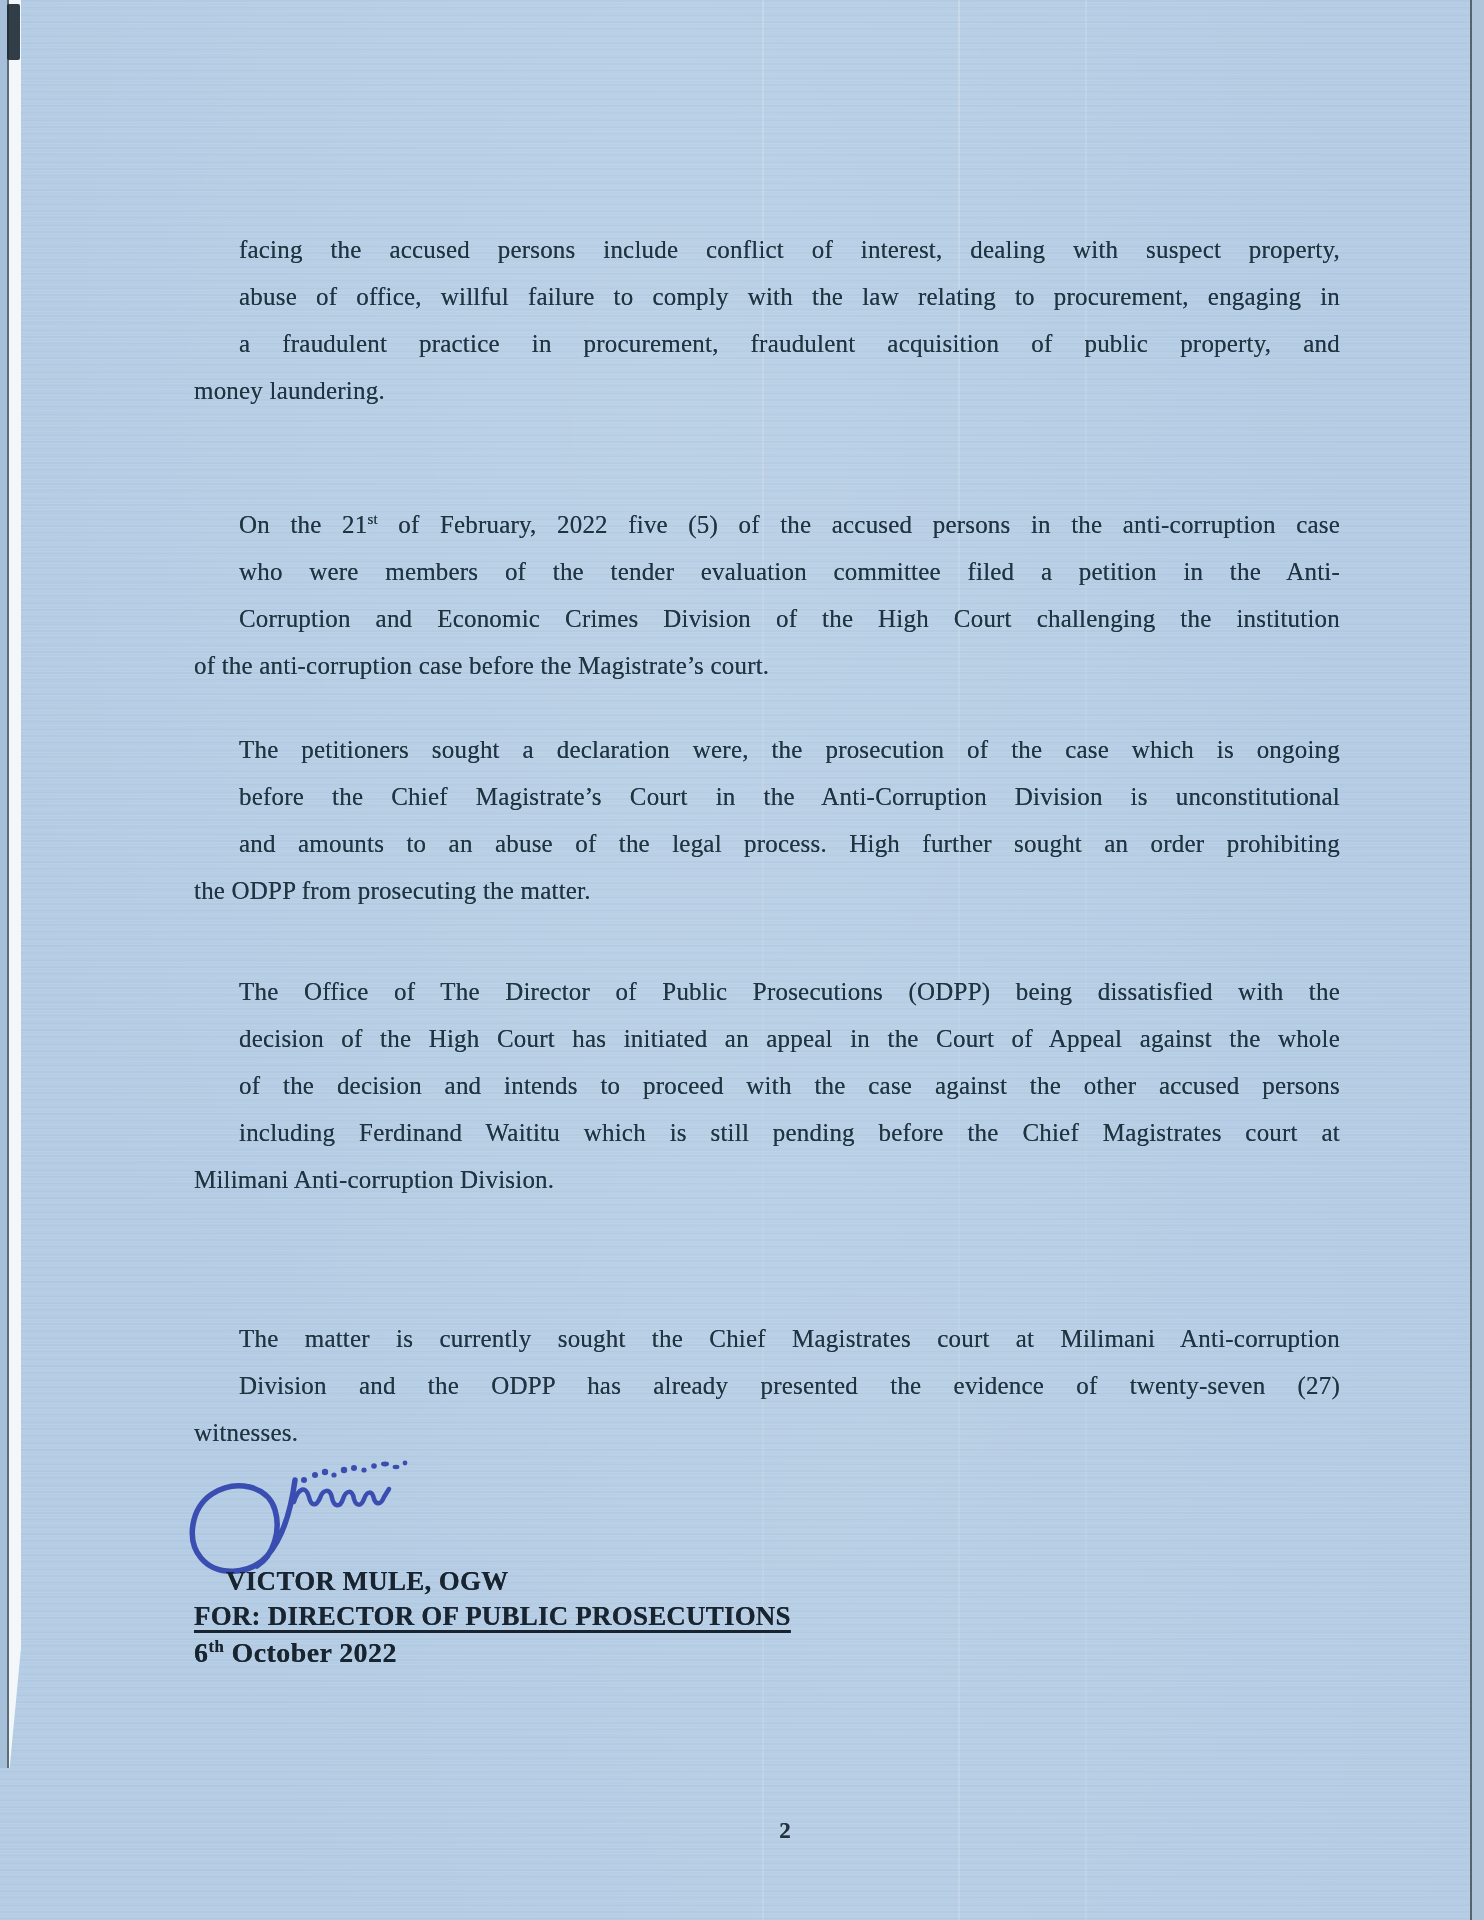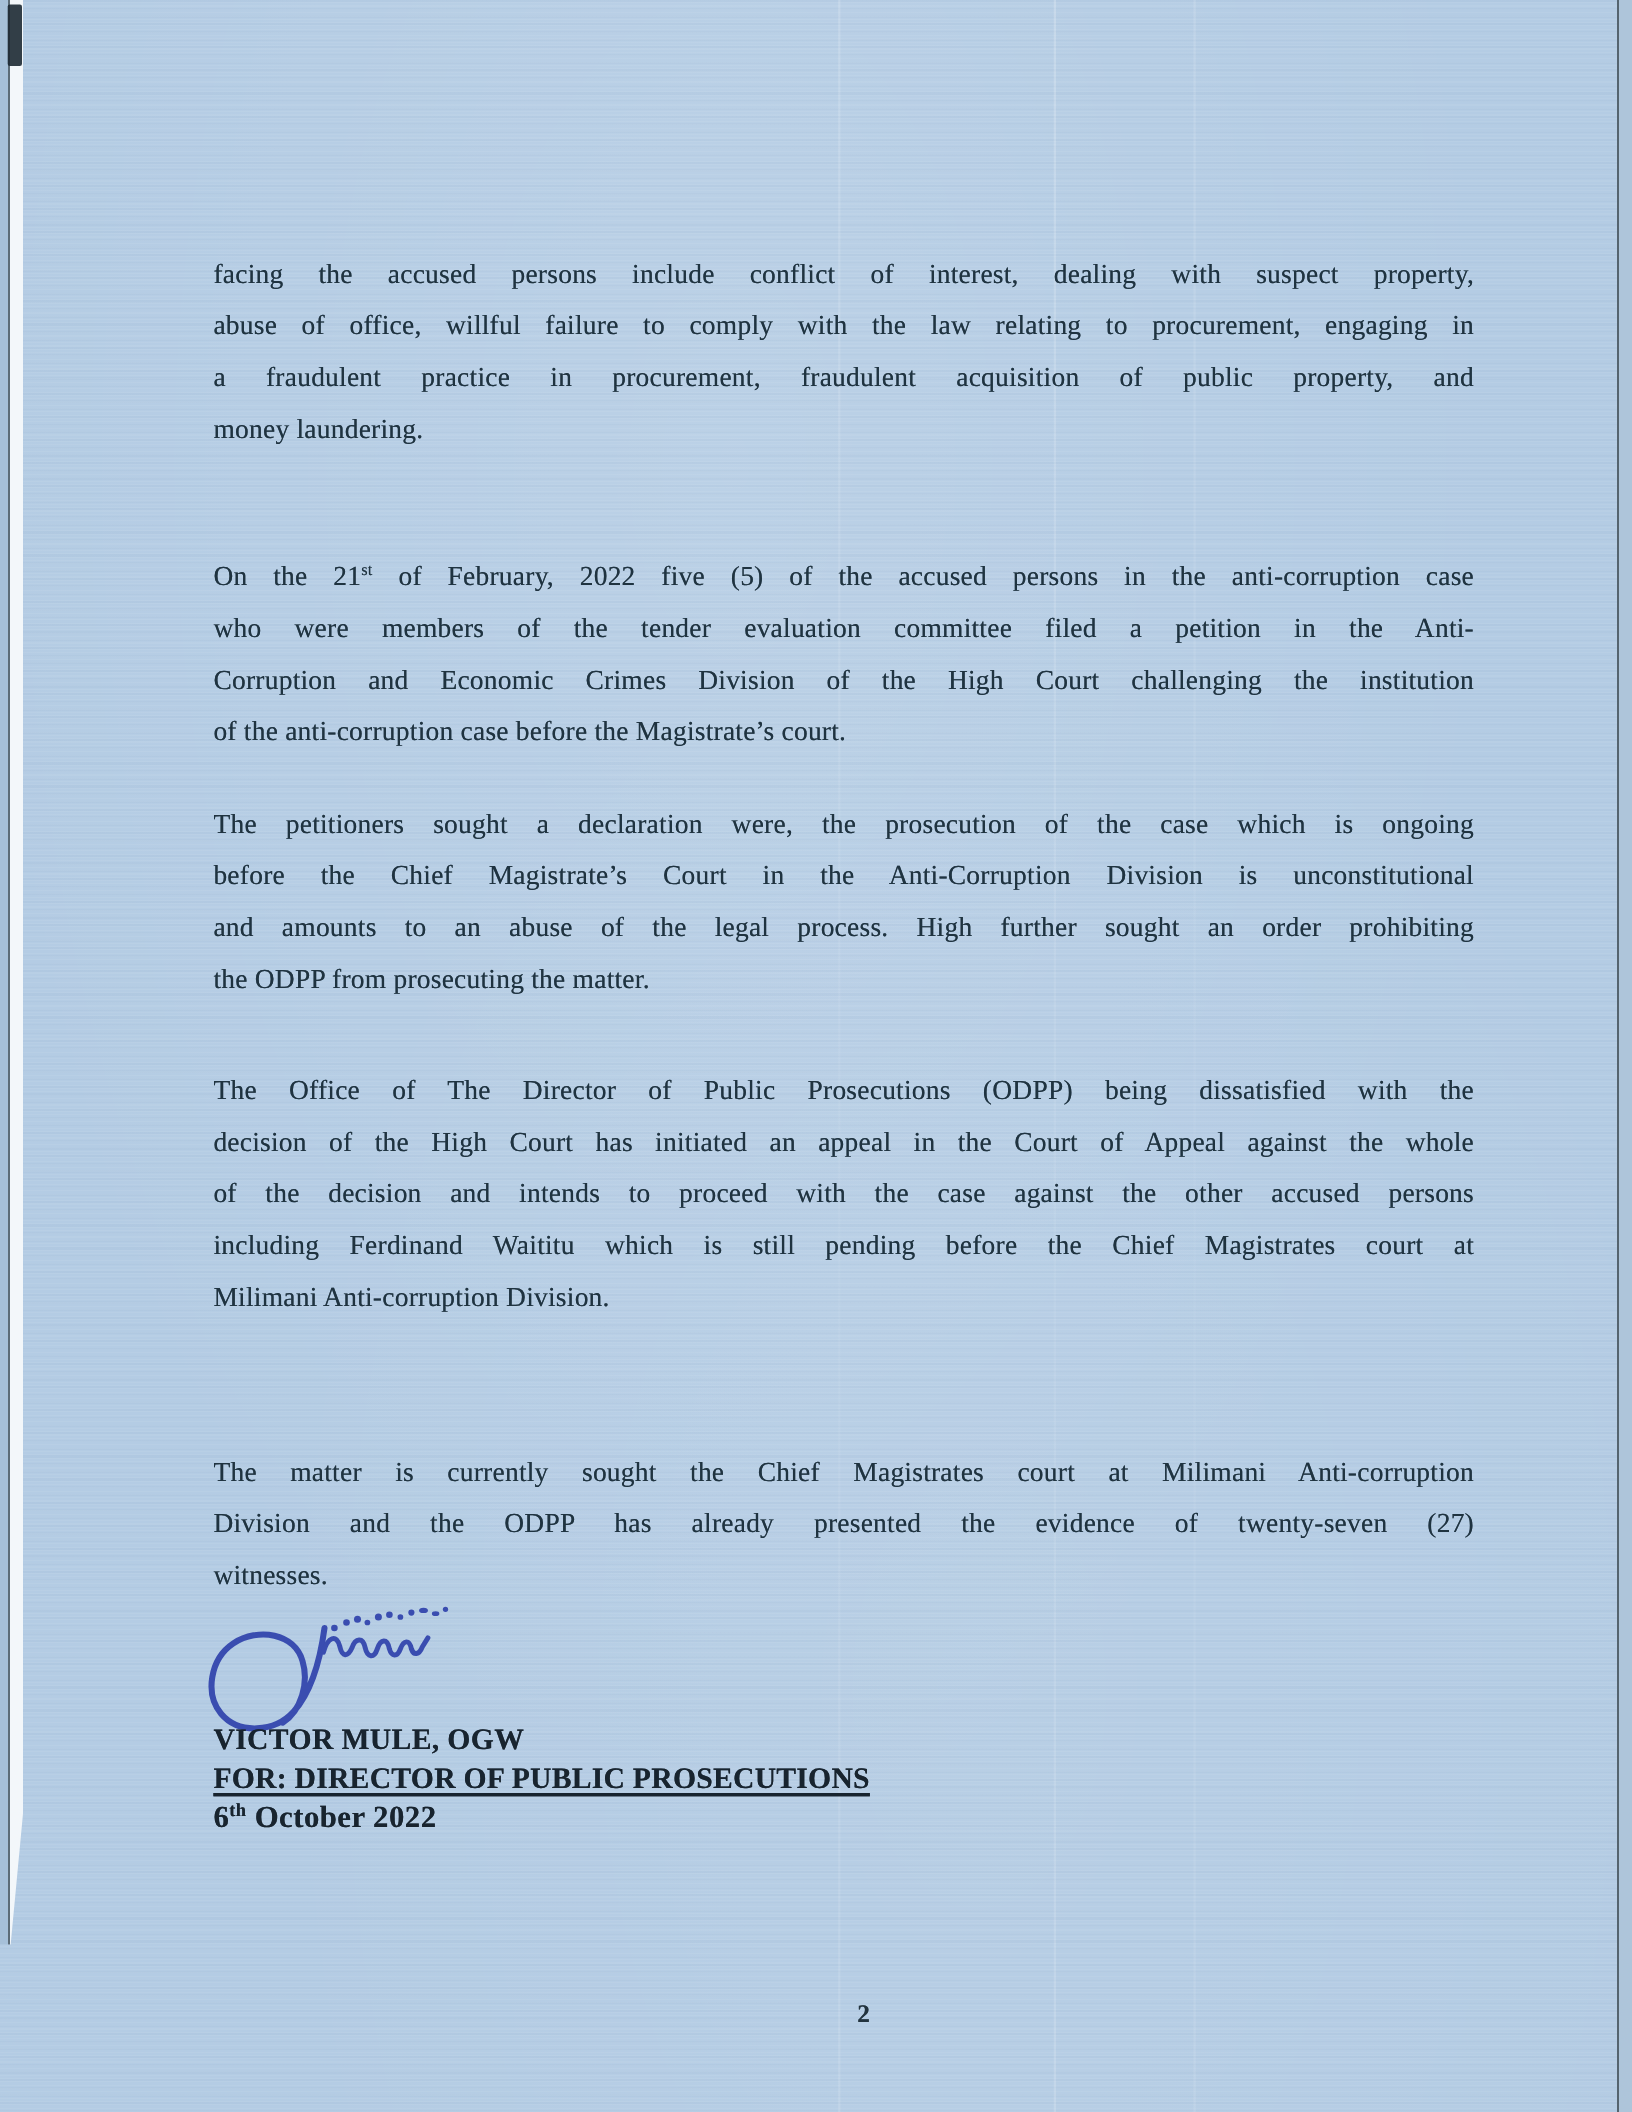--- a/index.html
+++ b/index.html
@@ -37,25 +37,25 @@
     position:absolute;top:0;width:2px;height:1920px;
     background:linear-gradient(180deg,rgba(255,255,255,0.38),rgba(255,255,255,0.10) 60%,rgba(255,255,255,0.30));
     opacity:0.45;
   }
   .para{position:absolute;left:194px;width:1146px;color:#1f3340;}
   .line{
     display:block;height:47px;line-height:47px;font-size:25px;
     letter-spacing:0.2px;white-space:normal;overflow:hidden;
     text-shadow:0 0 0.5px rgba(31,51,64,0.75);
   }
-  .line.just{text-align:justify;text-align-last:justify;}
+  .line.just{text-align:justify;text-align-last:justify;margin-left:45px;}
   sup{font-size:0.6em;vertical-align:super;line-height:0;}
   .sigblock{position:absolute;left:194px;color:#18242f;font-weight:bold;}
   .signame{top:1564px;font-size:27px;line-height:34px;letter-spacing:0.3px;
-    text-shadow:0 0 0.5px rgba(24,36,47,0.8);}
+    text-shadow:0 0 0.5px rgba(24,36,47,0.8);margin-left:32px;}
   .sigtitle{top:1599px;font-size:27px;line-height:34px;letter-spacing:0.2px;
     text-decoration:underline;text-decoration-thickness:2.5px;text-underline-offset:5px;
     text-shadow:0 0 0.5px rgba(24,36,47,0.8);}
   .sigdate{top:1636px;font-size:28px;line-height:34px;letter-spacing:0.4px;
     text-shadow:0 0 0.5px rgba(24,36,47,0.8);}
   .signature{position:absolute;left:182px;top:1458px;width:238px;height:132px;}
   .pagenum{
     position:absolute;left:194px;top:1818px;width:1146px;
     text-align:center;font-size:23px;color:#22333e;font-weight:bold;
     transform:translateX(18px);

